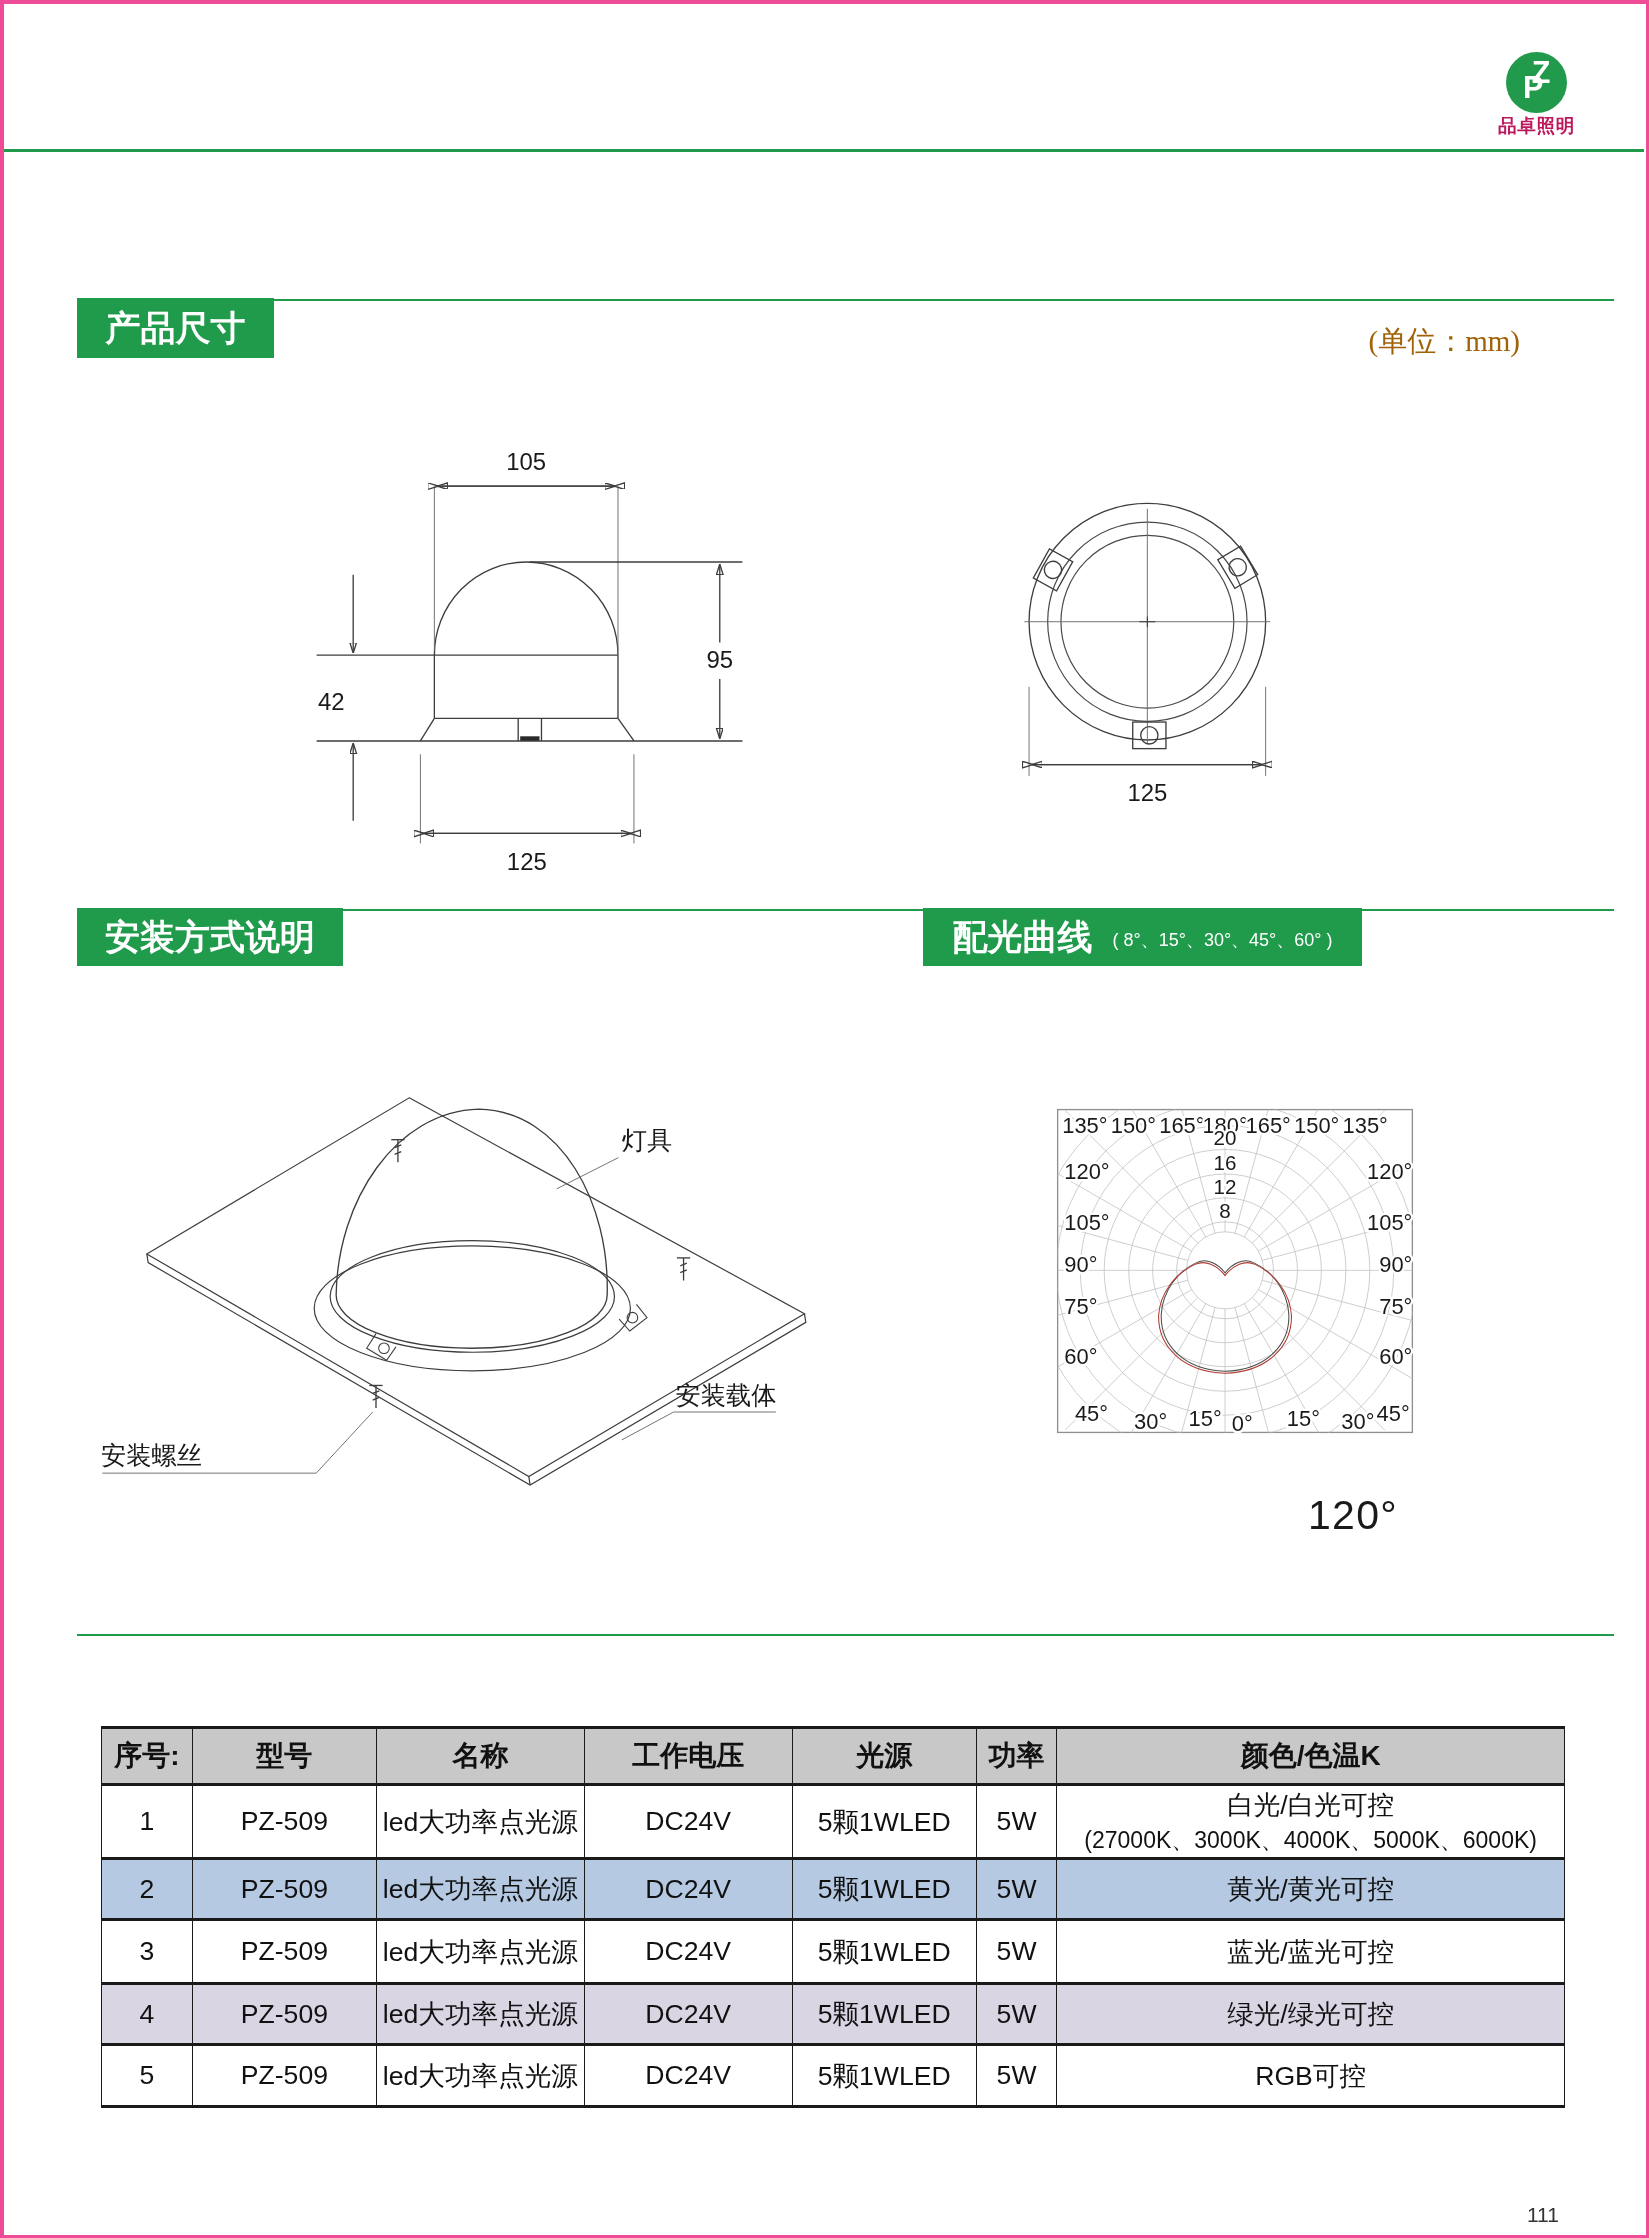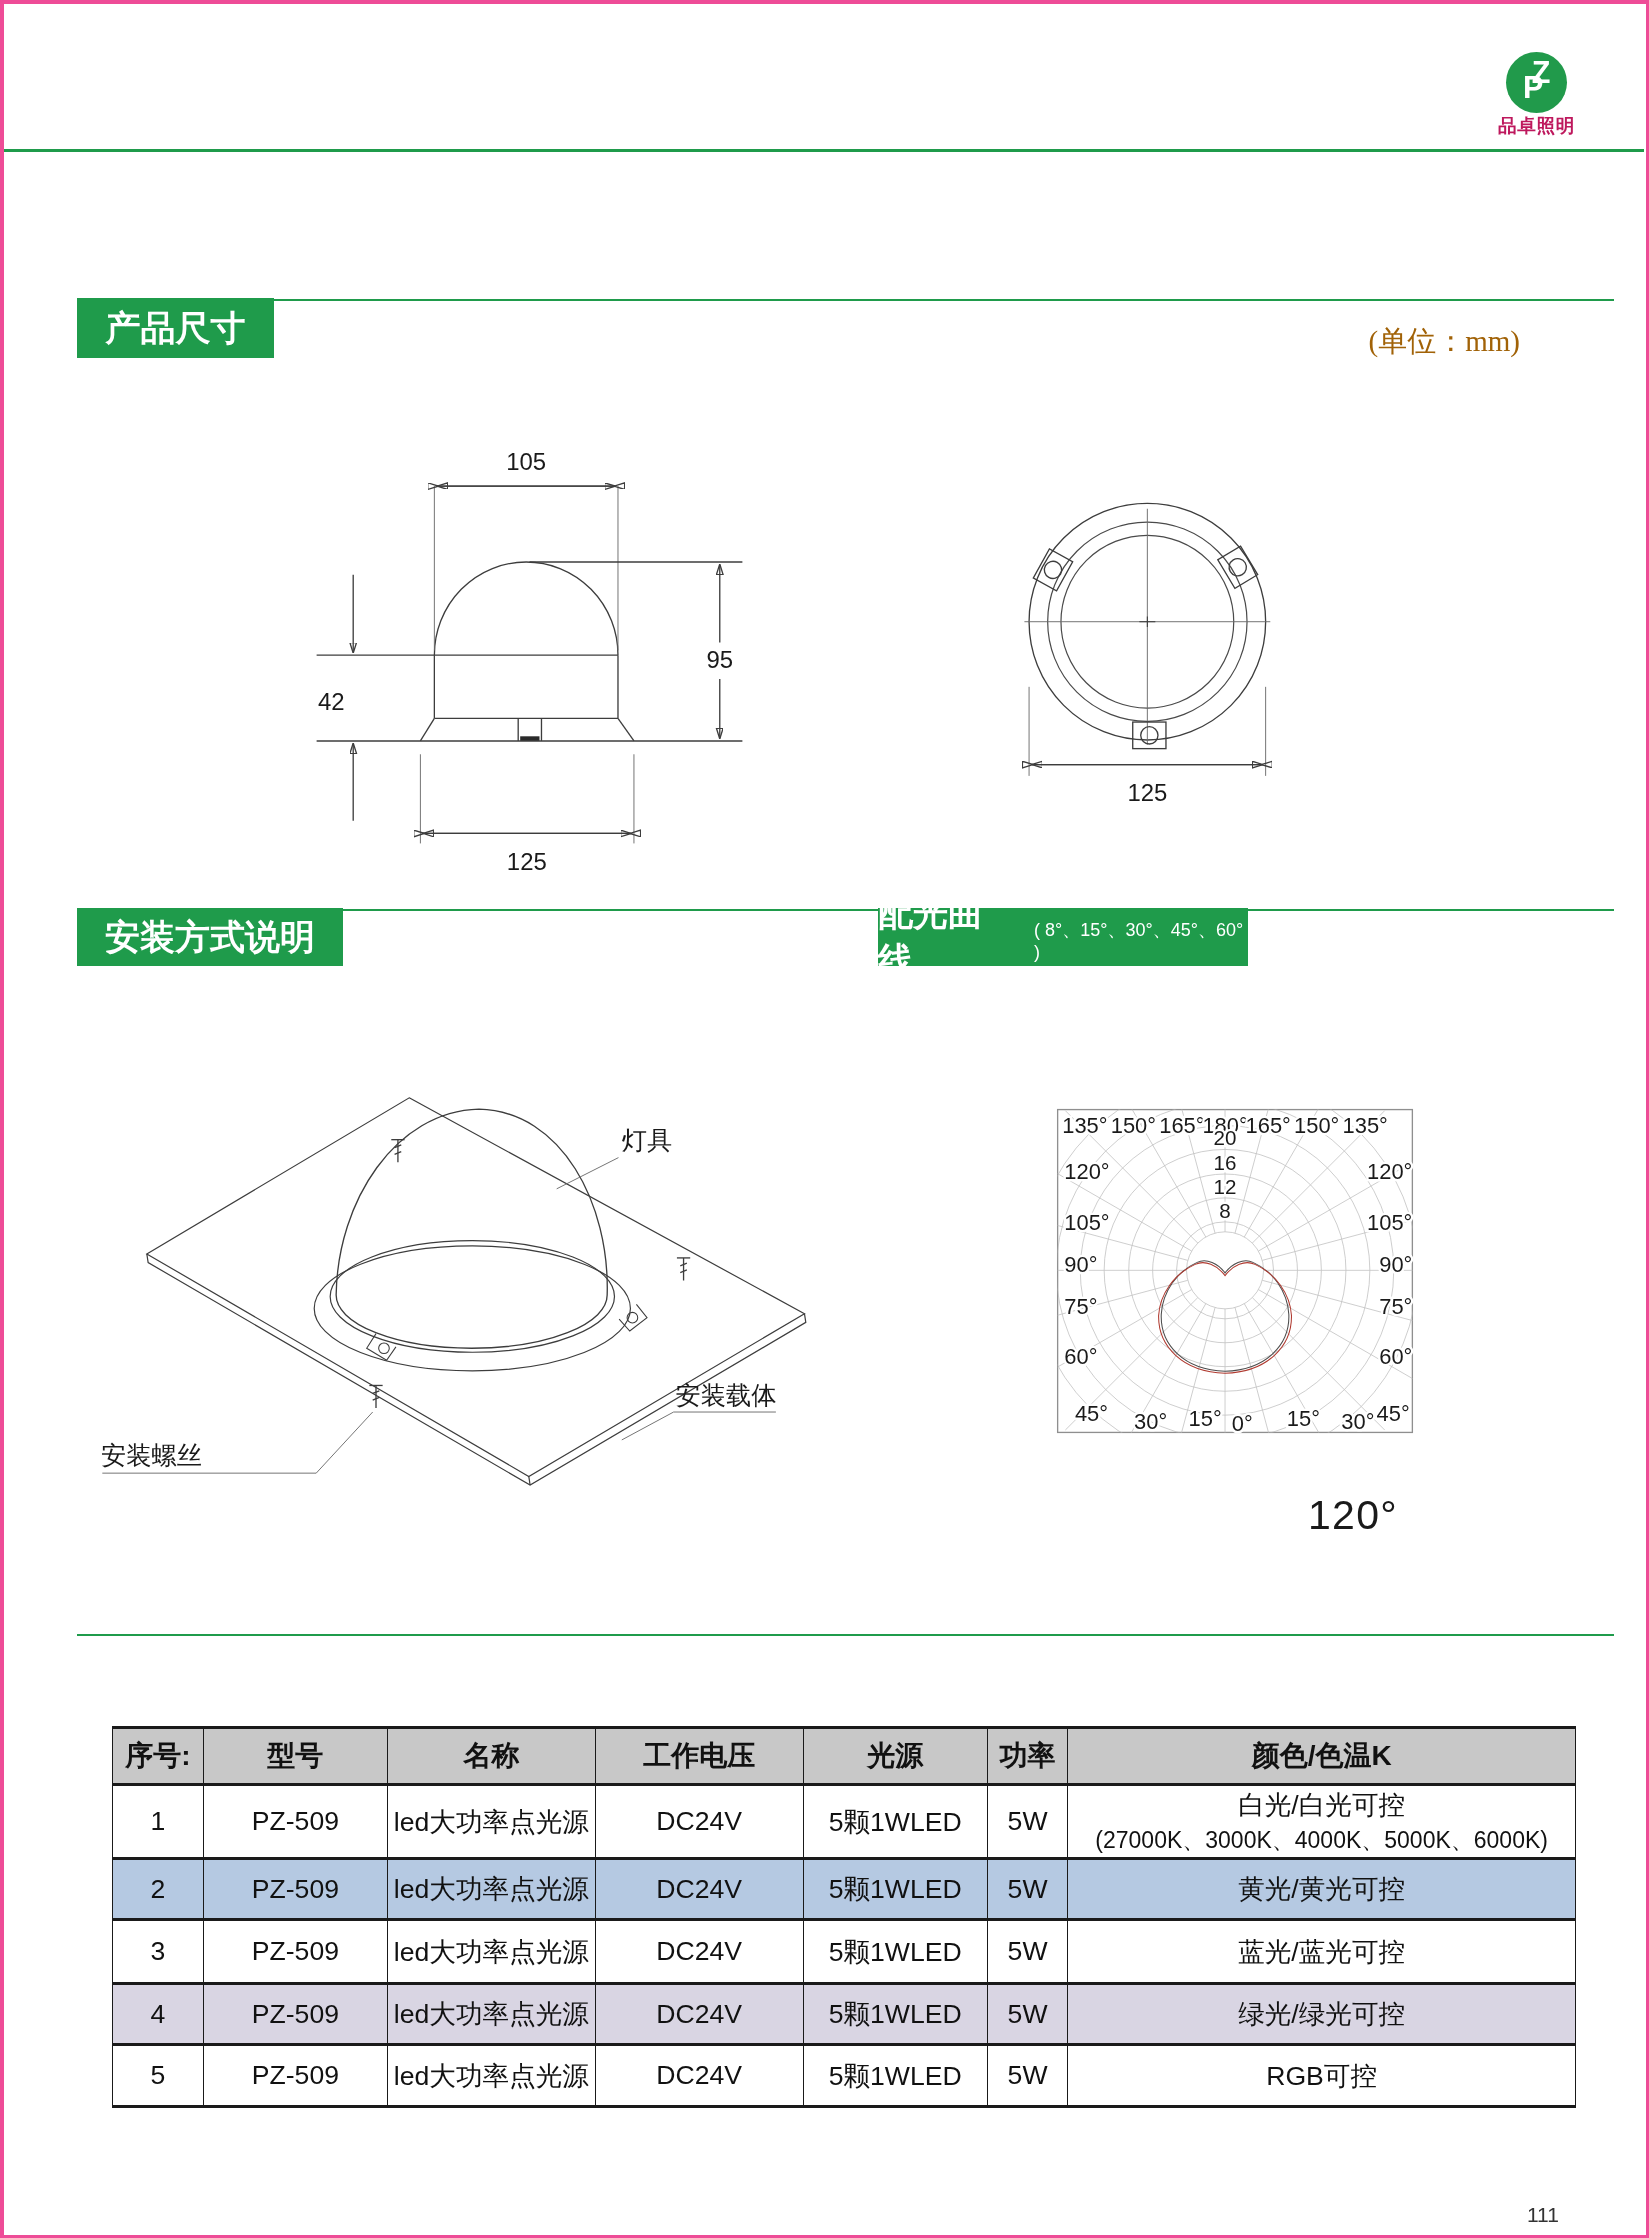--- a/index.html
+++ b/index.html
@@ -33,21 +33,21 @@
   .polar .rad{font-size:31px;}
   .polar .curveA{stroke:#4d4d4d;stroke-width:1.6px;fill:none;}
   .polar .curveB{stroke:#b03a30;stroke-width:1.6px;fill:none;}
   .legend-wrap{left:1056px;top:1497px;width:372px;color:#222;}
   .legend-unit{font-size:20px;margin-left:17.3px;}
   .legend-row{display:flex;align-items:center;margin-top:6.6px;font-size:24px;}
   .legend-dash{display:inline-block;width:29px;height:0;border-top:1.3px solid #b03a30;margin-right:8px;}
   .legend-dash.dark{border-top-color:#4d4d4d;margin-left:40px;}
   .beam-angle{left:1304px;top:1488px;font-size:41px;color:#1a1a1a;letter-spacing:1.3px;}
   
-  .spec-table{left:108px;top:1722px;width:1464px;border-collapse:collapse;table-layout:fixed;}
+  .spec-table{left:97px;top:1722px;width:1464px;border-collapse:collapse;table-layout:fixed;}
   .spec-table td{border:1.3px solid #1a1a1a;border-top-width:3.3px;border-bottom-width:3.3px;
     text-align:center;vertical-align:middle;font-size:26.6px;color:#111;padding:0 5.3px;box-sizing:border-box;}
   .spec-table .hd td{background:#c8c8c8;font-weight:600;font-size:28px;height:57px;}
   .r1 td{height:74px;} .r2 td{height:61px;background:#b5c9e2;} .r3 td{height:64px;}
   .r4 td{height:61px;background:#d9d5e3;} .r5 td{height:62px;}
   .c2{font-size:23px;margin-top:1.3px;}
   .c2:empty{display:none;}
   .footnote{left:98px;top:2130px;font-size:25px;font-weight:600;color:#111;}
   .page-number{left:1523px;top:2183px;font-size:21px;color:#333;margin-top:16px;}
 </style>
@@ -139,21 +139,21 @@
     <line class="thin" x1="458" y1="388" x2="458" y2="522"></line>
     <line x1="107" y1="505" x2="453" y2="505" marker-start="url(#ah)" marker-end="url(#ah)" transform="rotate(180 280 505)"></line>
     <line x1="107" y1="505" x2="453" y2="505" marker-start="url(#ah)" marker-end="url(#ah)"></line>
     <text x="280" y="560" text-anchor="middle">125</text>
   </svg>
 
   <div class="abs hdr-rule" style="left:73px;top:905px;width:1537px;"></div>
   <div class="abs sec-box" style="left:73px;top:904px;width:266px;height:58px;">
     <span class="big">安装方式说明</span>
   </div>
-  <div class="abs sec-box" style="left:874px;top:904px;width:370px;height:58px;">
+  <div class="abs sec-box" style="left:919px;top:904px;width:439px;height:58px;">
     <span class="big">配光曲线</span>
     <span class="small">( 8°、15°、30°、45°、60° )</span>
   </div>
 
   <svg class="abs draw" style="left:93px;top:1044px;" width="744" height="465" viewBox="0 0 1120 700">
 
     <polygon points="470,75 1065,400 650,645 75,310" style="stroke-width:1.8px;"></polygon>
     <polyline points="75,310 77,323 652,658 1067,413 1065,400" style="stroke-width:1.8px;"></polyline>
     <line x1="650" y1="645" x2="652" y2="658" style="stroke-width:1.8px;"></line>
 

